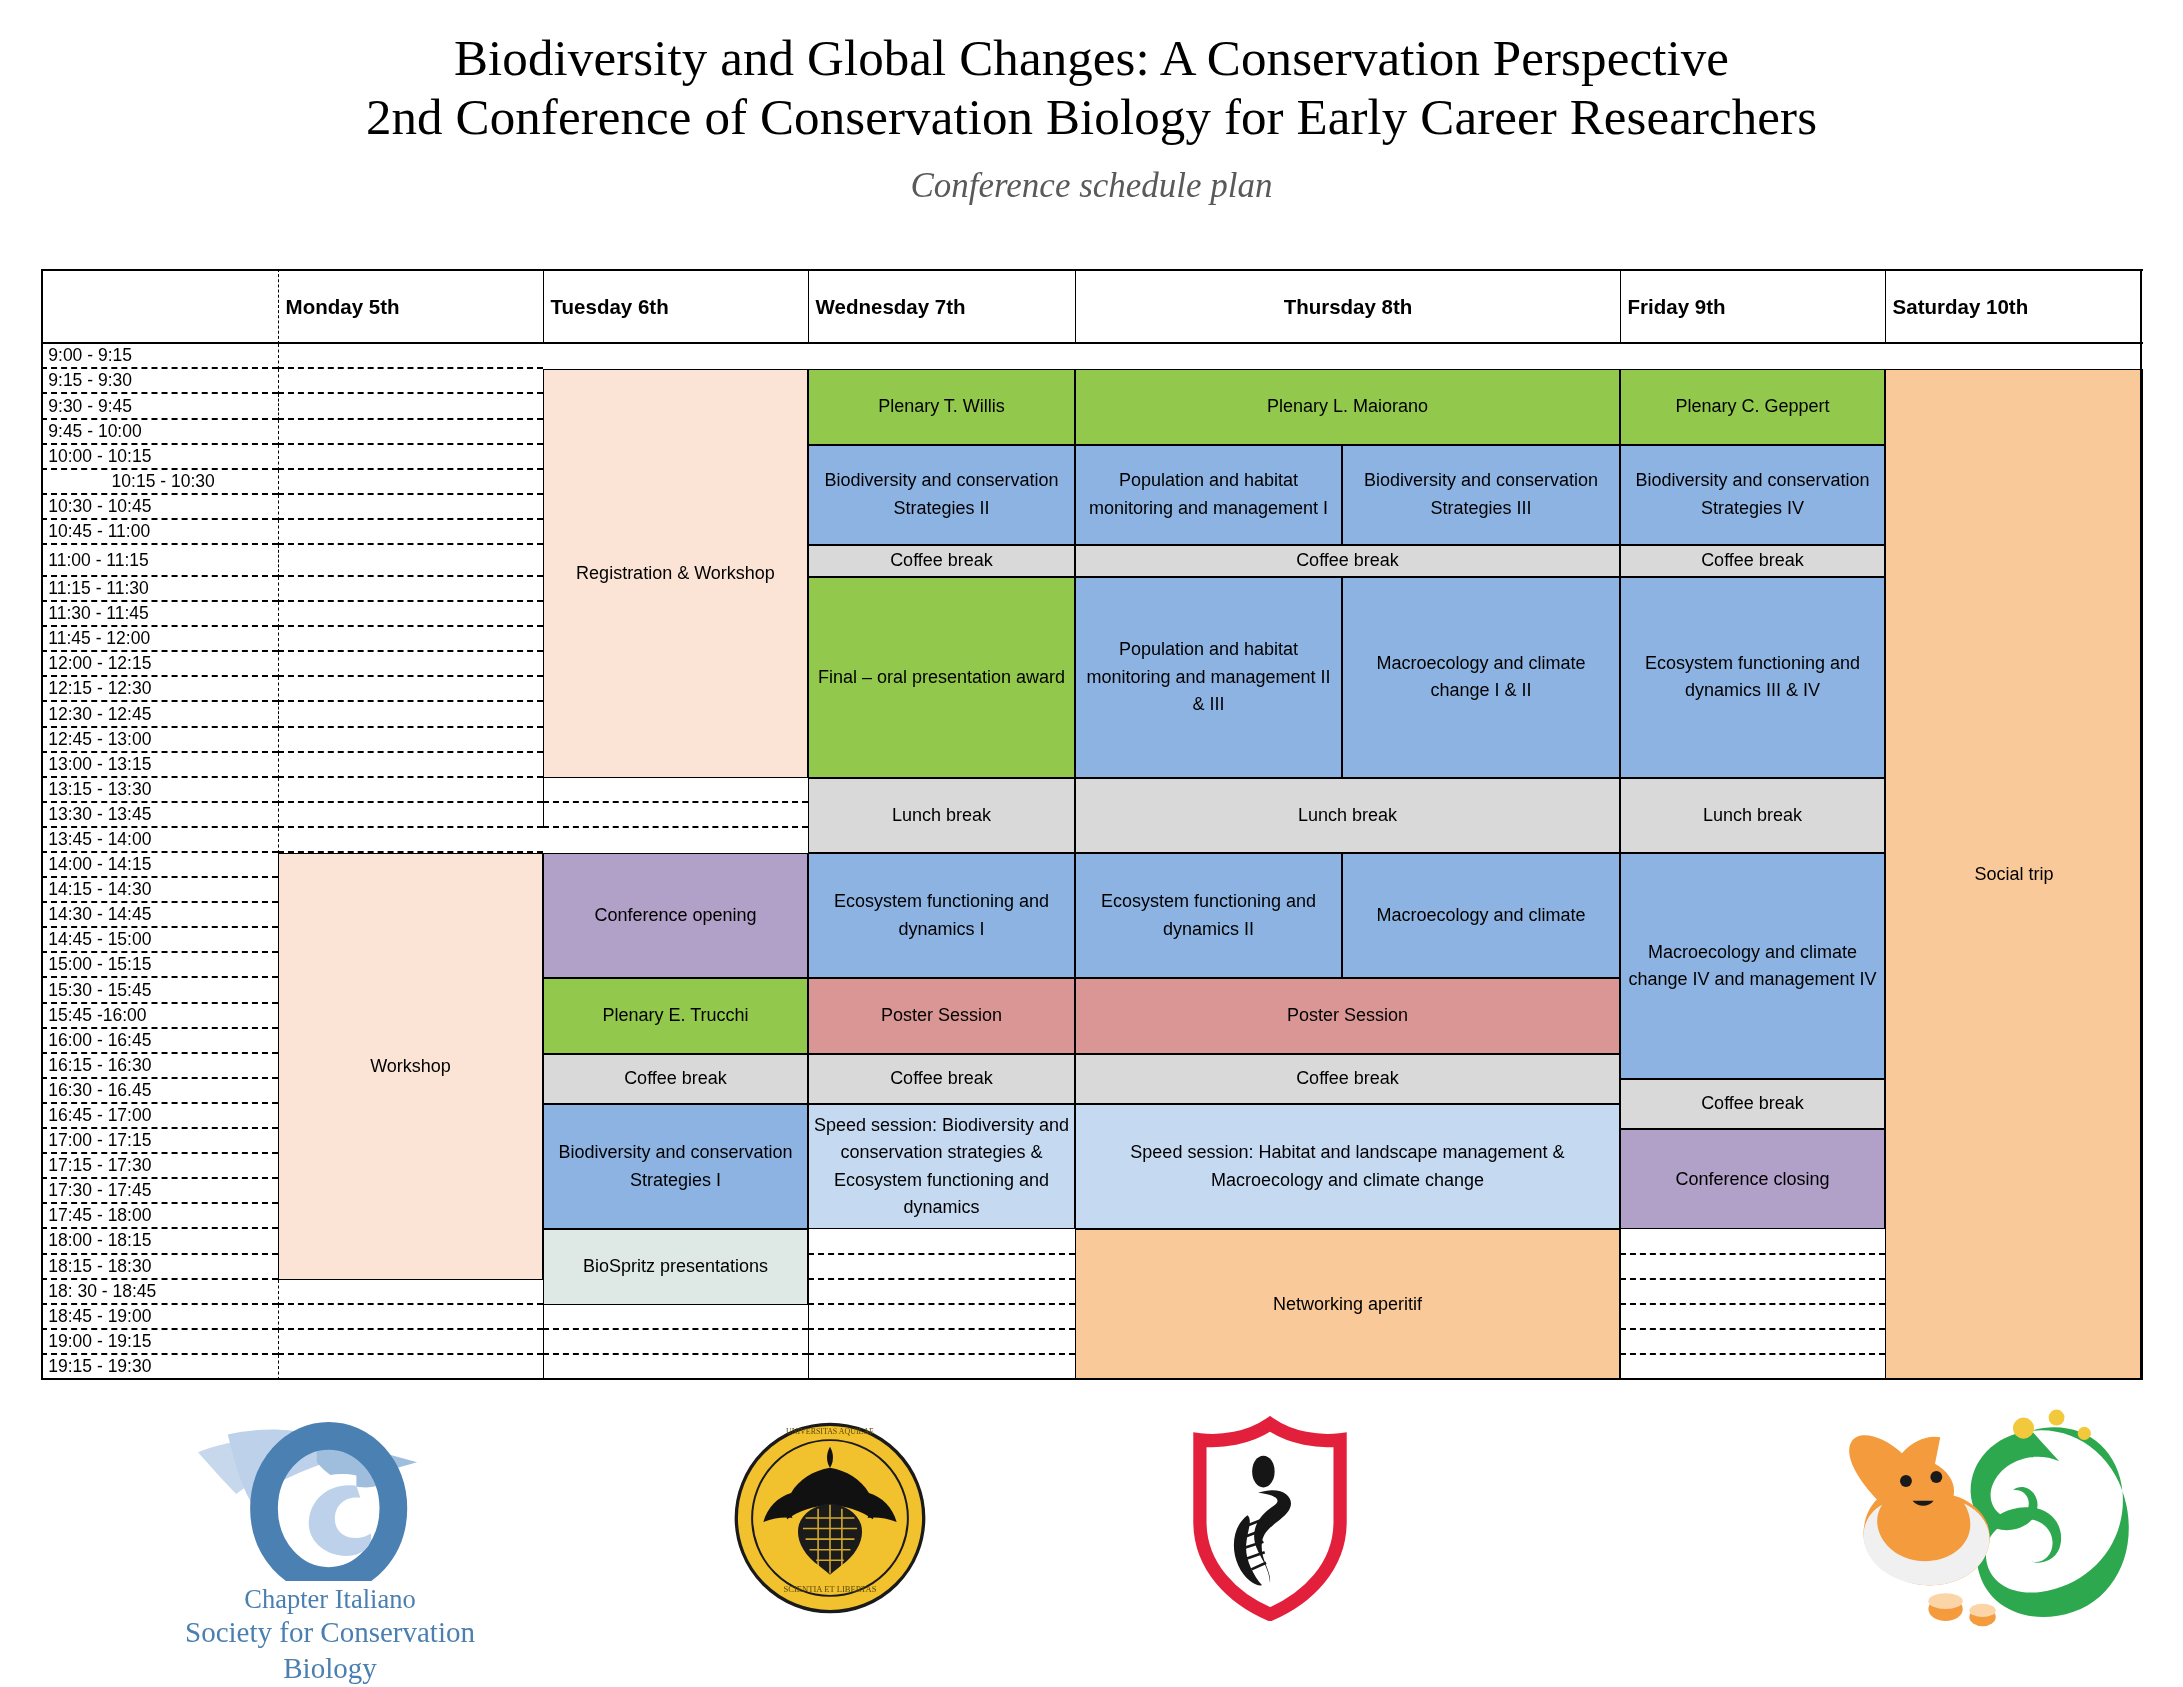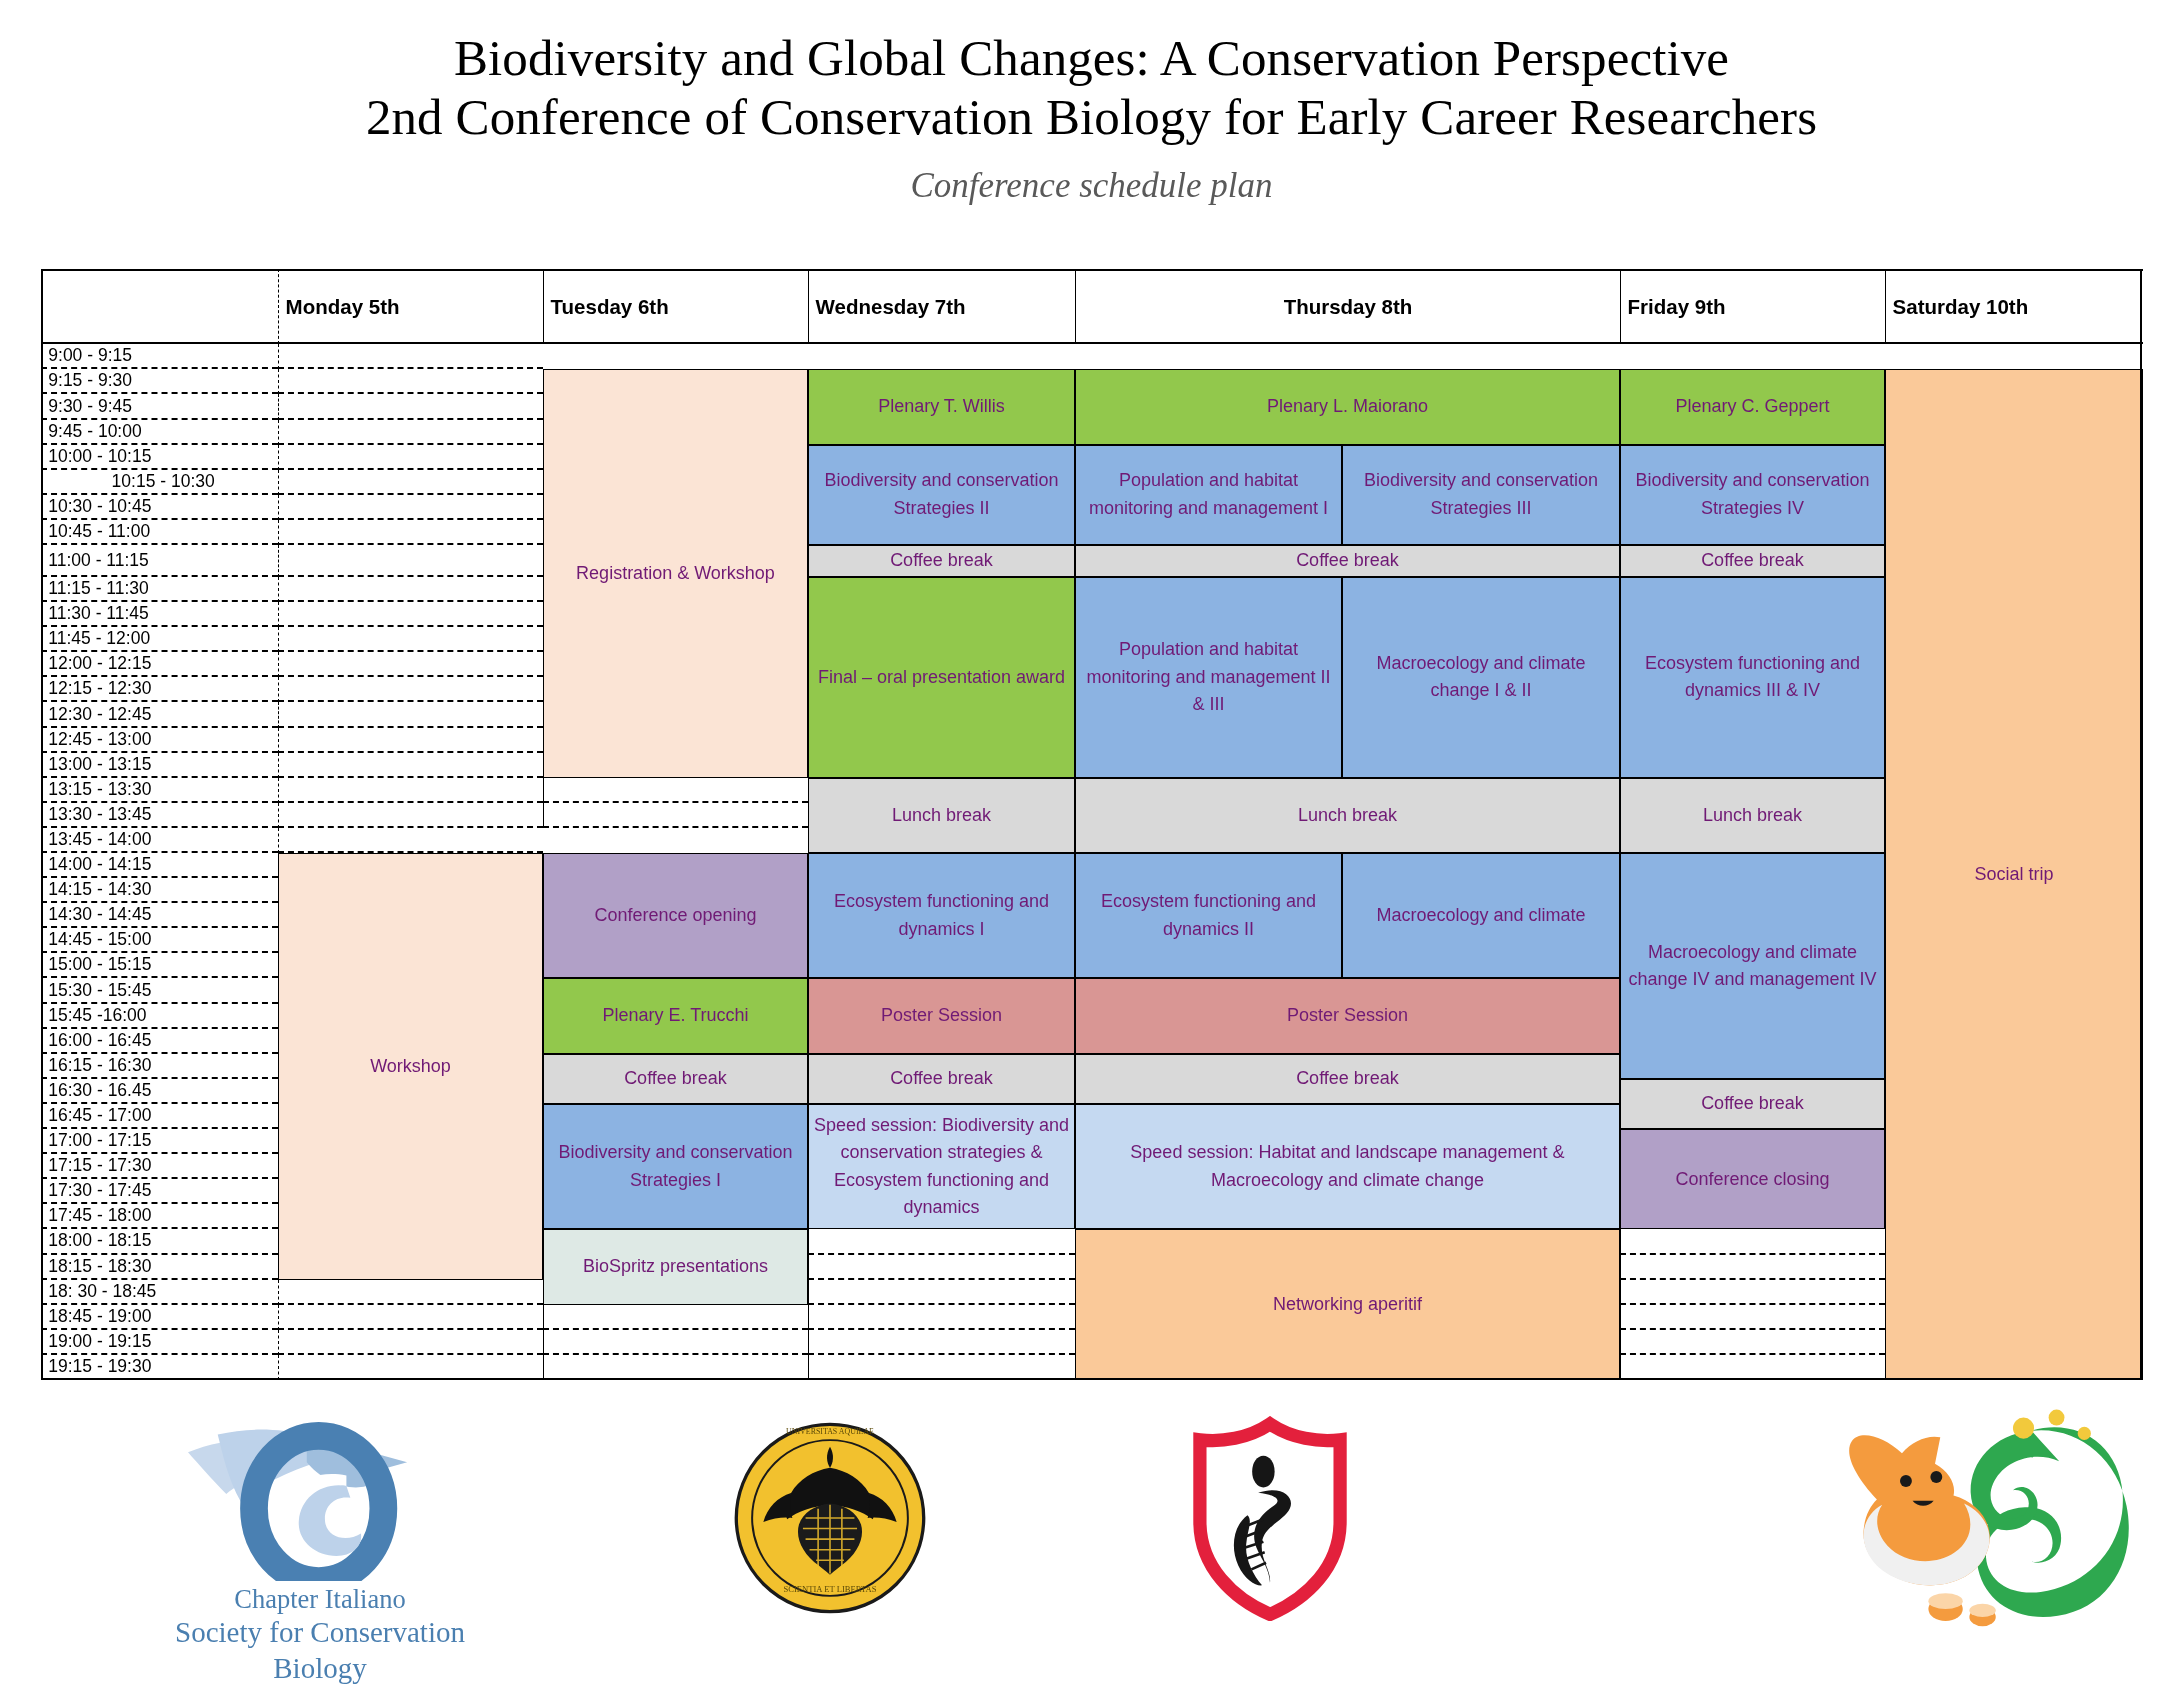--- a/index.html
+++ b/index.html
@@ -75,21 +75,21 @@
 
   
   .e{border-bottom:2px dashed #000;box-sizing:border-box;}
   .e.dl{border-left:1.3px dashed #000;}
   .e.sl{border-left:1.3px solid #000;}
   .e.solidb{border-bottom:2px solid #000;}
 
   
   .ev{
     display:flex;align-items:center;justify-content:center;text-align:center;
-    font-size:18px;line-height:1.52;color:#701a75;
+    font-size:18px;line-height:1.52;color:#000000;
     border:1.3px solid #000;
     box-sizing:border-box;
     padding:1.3px 4px;
     z-index:3;
   }
 
   
   .green {background:#92C84C;}
   .blue  {background:#8CB3E2;}
   .lblue {background:#C5D9F1;}
@@ -440,21 +440,21 @@
         </div>
         <div class="c ev apric" style="grid-area: 5 / 8 / span 40 / span 1;">
           <span>Social trip</span>
         </div>
       </div>
     <div class="outer"></div>
   </div>
 
   <div class="logos">
 
-    <div class="logo" style="left:148px;top:20px;width:344px;">
+    <div class="logo" style="left:158px;top:20px;width:344px;">
       <svg width="344" height="165" viewBox="0 0 520 250">
         <path d="M60 55 C120 30 210 25 265 55 C215 70 150 92 118 118 C95 95 75 72 60 55 Z" fill="#C7D8EC"></path>
         <path d="M105 28 C175 12 250 22 300 58 C240 72 175 98 140 130 C120 95 112 55 105 28 Z" fill="#BDD2EA"></path>
         <path d="M240 48 C275 18 330 22 348 58 C360 82 350 100 330 106 C300 115 260 95 240 70 Z" fill="#9FBEDD"></path>
         <circle cx="315" cy="60" r="7" fill="#ffffff"></circle>
         <path d="M348 58 L392 70 L350 82 Z" fill="#9FBEDD"></path>
         <ellipse cx="258" cy="140" rx="98" ry="110" fill="none" stroke="#4A80B2" stroke-width="42"></ellipse>
         <path d="M300 90 C235 78 190 120 195 165 C199 205 240 225 285 212 C252 212 225 188 228 158 C231 124 262 100 300 106 Z" fill="#ffffff"></path>
         <path d="M300 106 C262 100 231 124 228 158 C225 188 252 212 285 212 C310 212 325 196 322 178 C300 192 272 184 268 162 C264 138 282 120 306 124 Z" fill="#BDD2EA"></path>
       </svg>

